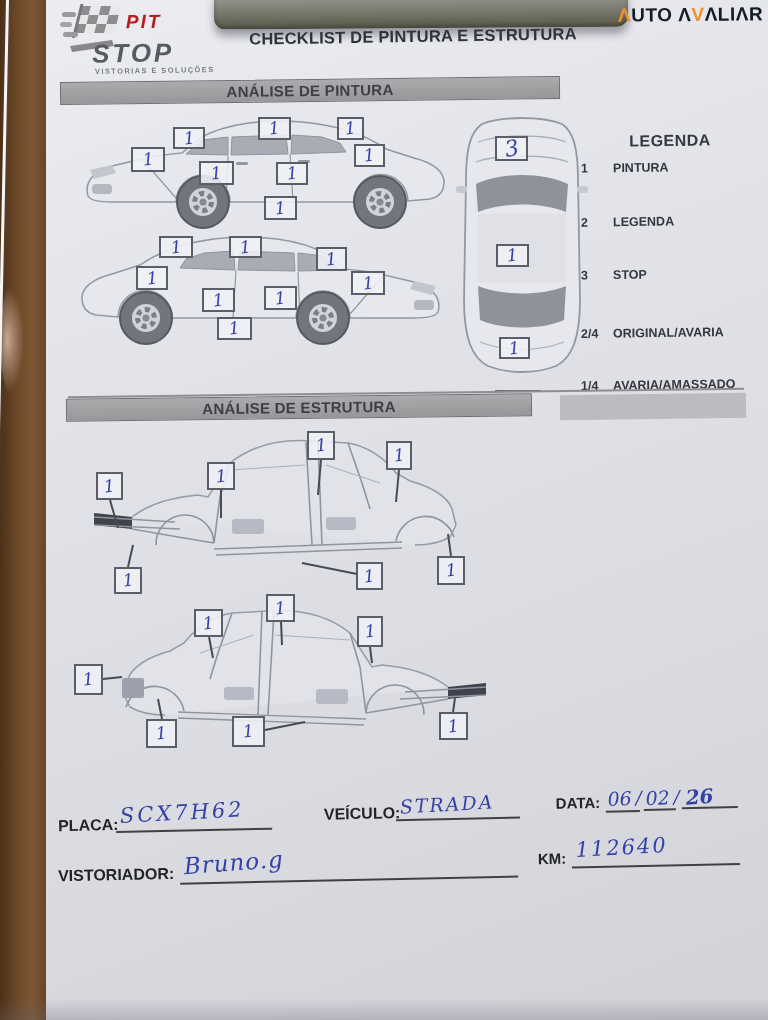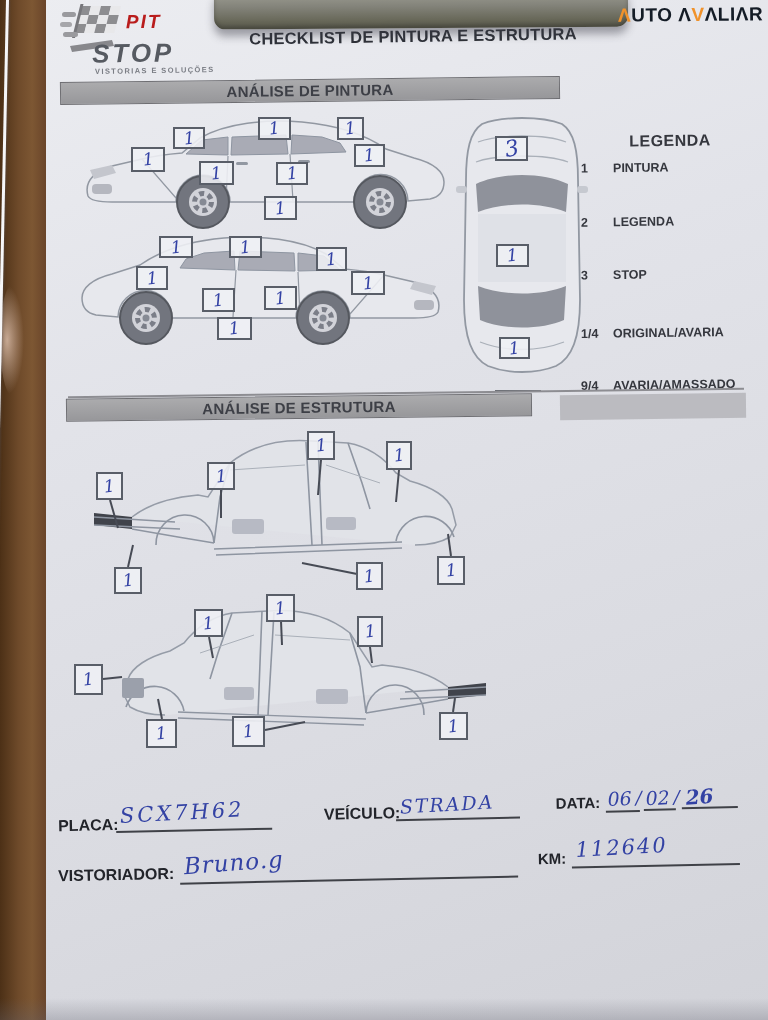--- a/index.html
+++ b/index.html
@@ -251,25 +251,25 @@
 </div>
 <div class="abs legend-row" style="left:581px;top:215px;">
   <span class="code">2</span>
   <span>LEGENDA</span>
 </div>
 <div class="abs legend-row" style="left:581px;top:268px;">
   <span class="code">3</span>
   <span>STOP</span>
 </div>
 <div class="abs legend-row" style="left:581px;top:326px;">
+  <span class="code">2/4</span>
+  <span>ORIGINAL/AVARIA</span>
+</div>
+<div class="abs legend-row" style="left:581px;top:378px;">
   <span class="code">1/4</span>
-  <span>ORIGINAL/AVARIA</span>
-</div>
-<div class="abs legend-row" style="left:581px;top:378px;">
-  <span class="code">9/4</span>
   <span>AVARIA/AMASSADO</span>
 </div>
 
 <div class="abs bar-topline" style="left:68px;top:392px;width:676px;"></div>
 <div class="abs bar-artifact" style="left:560px;top:394px;width:186px;height:25px;"></div>
 <div class="abs bar" style="left:66px;top:396px;width:466px;height:23px;">
   <span>ANÁLISE DE ESTRUTURA</span>
 </div>
 
 <div class="abs" style="left:80px;top:425px;">

